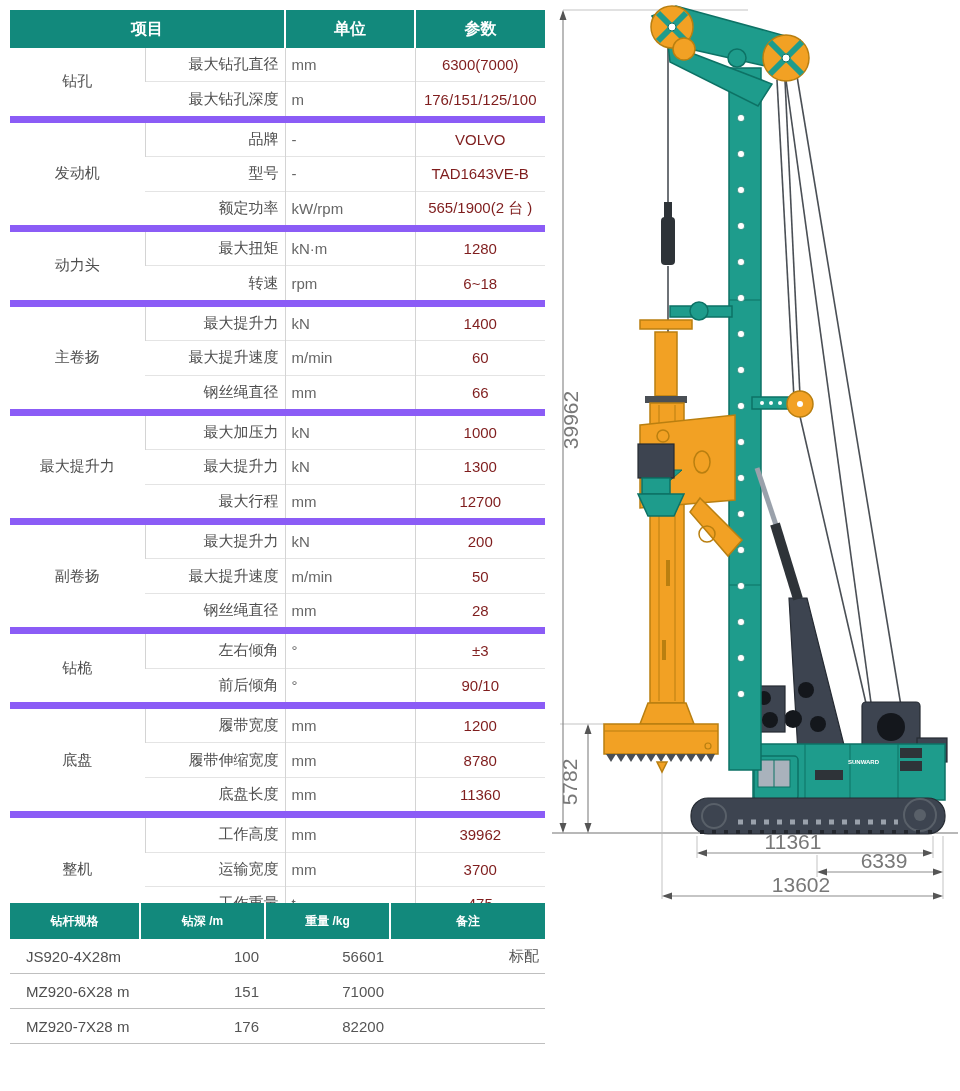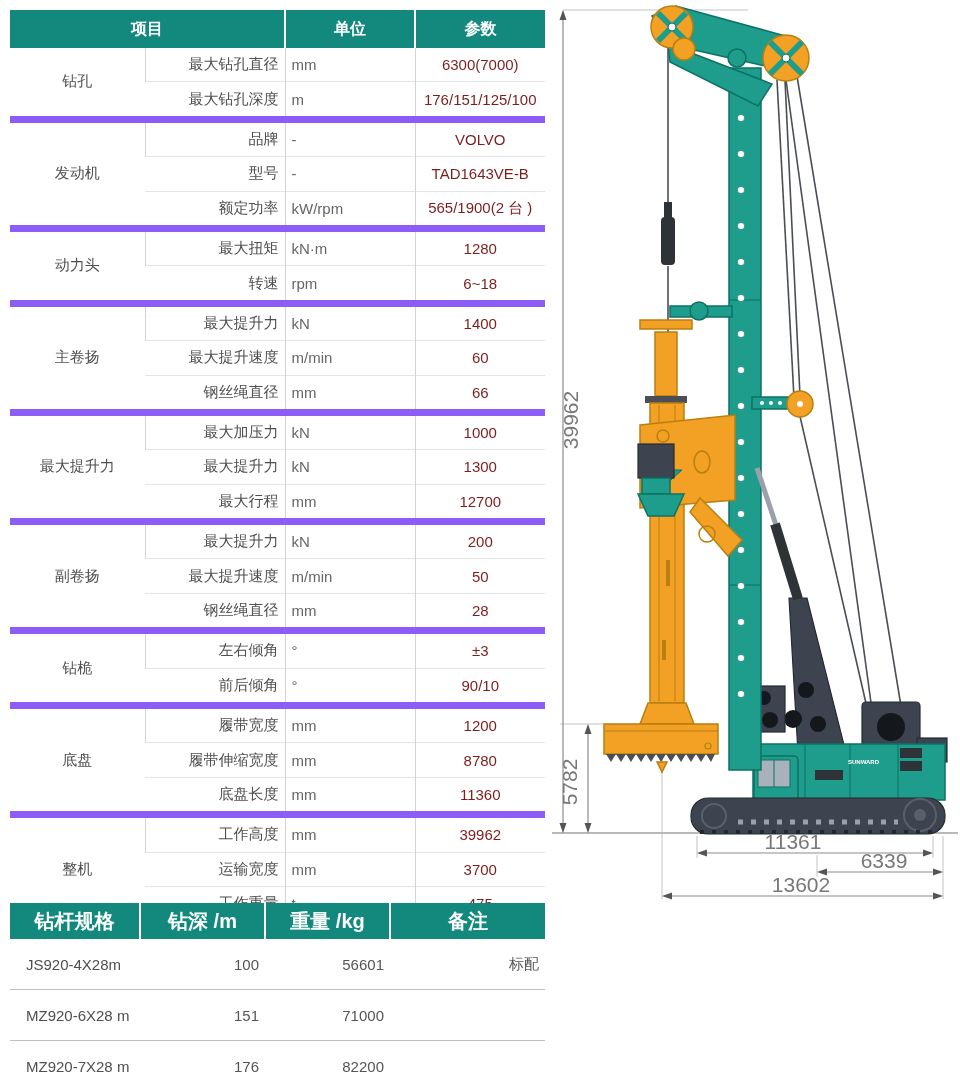--- a/index.html
+++ b/index.html
@@ -18,24 +18,24 @@
   .spec tbody tr.group-start td{border-top:7px solid #8b5cf6;}
   .spec tbody tr:first-child td{border-top:none;}
   .spec tbody{border-bottom:1px solid #a9a9a9;}
   .spec .group-cell{text-align:center;color:#4f4f4f;margin-top:18px;}
   .spec .item-cell{text-align:right;padding-left:20px;color:#4f4f4f;margin-top:32px;}
   .spec .unit-cell{text-align:left;color:#666;}
   .spec .value-cell{text-align:center;color:#7f1d1d;margin-left:40px;}
 
   
   .rod{position:absolute;left:10px;top:903px;width:535px;font-size:15px;}
-  .rod th{background:#12897C;color:#ffffff;font-size:20px;font-weight:bold;height:36px;
+  .rod th{background:#12897C;color:#ffffff;font-size:12px;font-weight:bold;height:36px;
           text-align:center;padding:0;}
   .rod th + th{border-left:2px solid #ffffff;margin-left:32px;}
-  .rod td{height:50px;padding:0 6px;background:#ffffff;text-align:center;color:#555;}
+  .rod td{height:34px;padding:0 6px;background:#ffffff;text-align:center;color:#555;}
   .rod td.c0{text-align:left;padding-left:16px;color:#4f4f4f;}
   .rod tbody tr td{border-top:1px solid #bfbfbf;text-align:right;}
   .rod tbody tr:first-child td{border-top:none;}
   .rod tbody{border-bottom:1px solid #bfbfbf;}
 
   
   .rig-wrap{position:absolute;left:550px;top:0;width:410px;height:920px;}
   .ext{stroke:#c3c3c3;stroke-width:1;}
   .dim{stroke:#8c8c8c;stroke-width:1.2;}
   .arr{fill:#555;}

